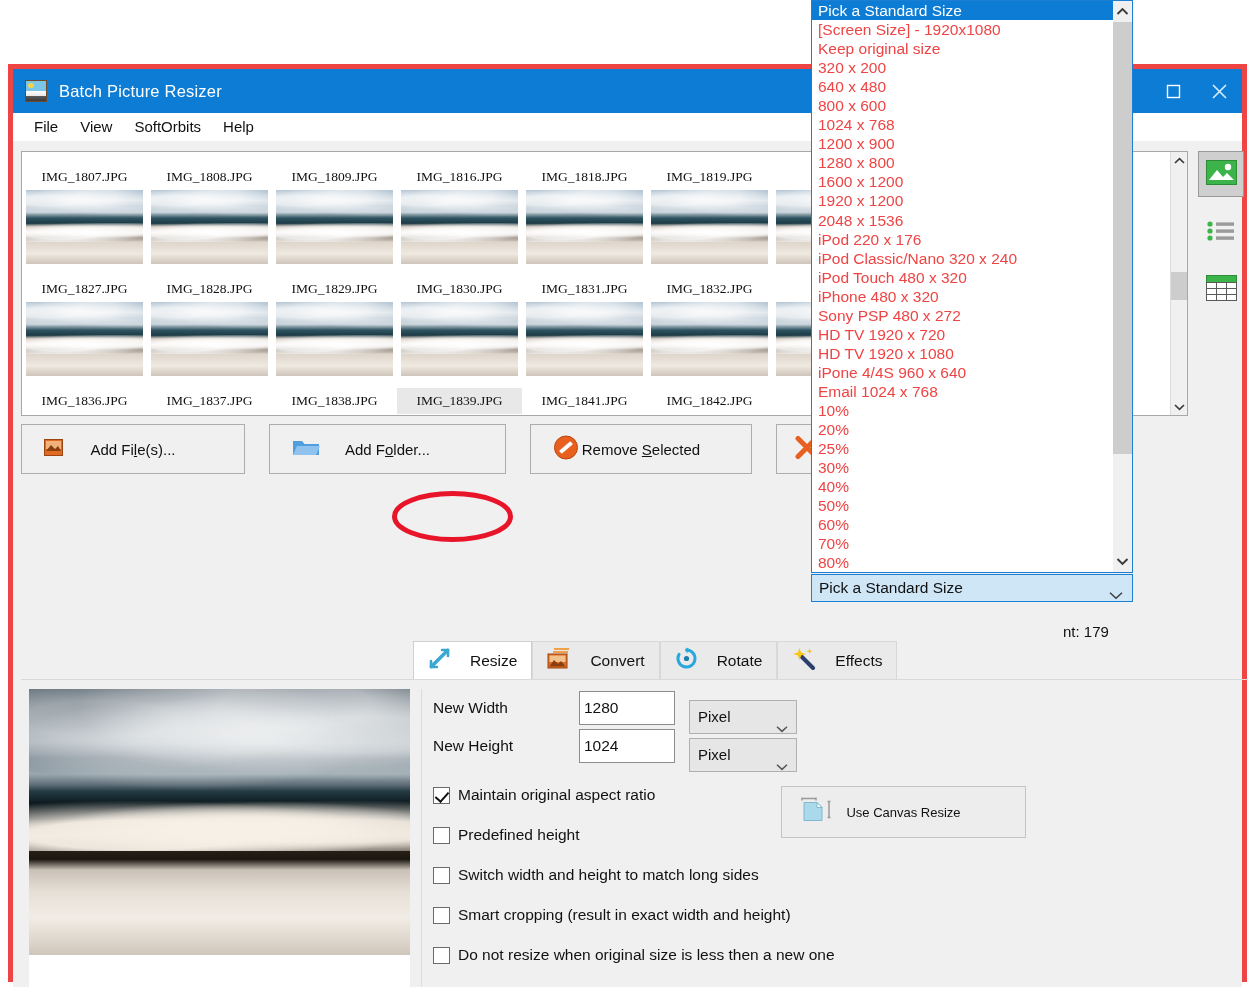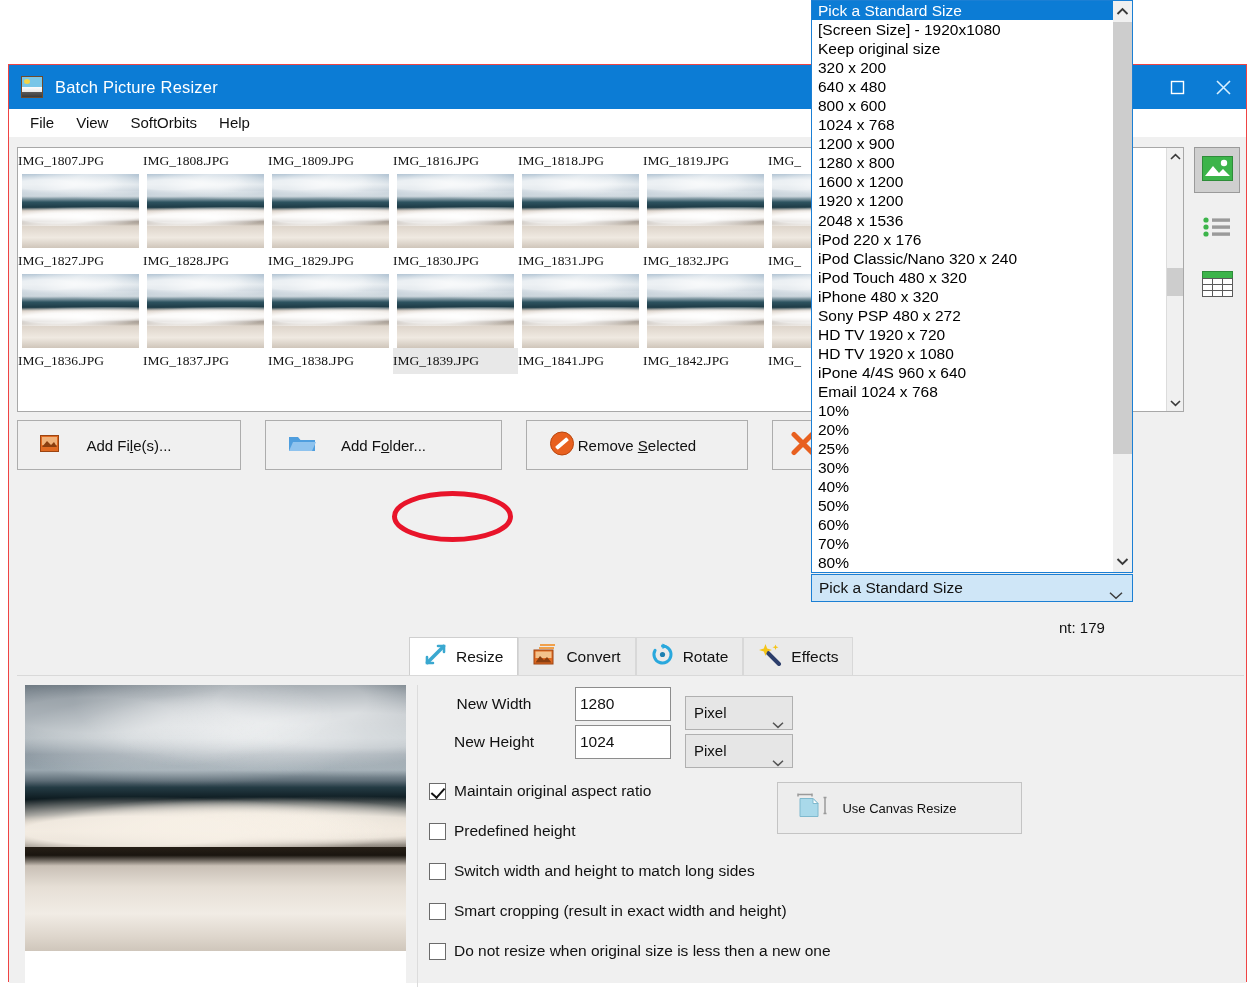--- a/index.html
+++ b/index.html
@@ -10,21 +10,21 @@
     font-family: "Liberation Sans", sans-serif;
     overflow: hidden;
   }
   #root { position: relative; width: 1255px; height: 987px; background:#fff; }
 
   
   .window {
     position: absolute; left: 8px; top: 64px;
     width: 1239px; height: 918px;
     background: #f0f0f0;
-    border: 1px solid #ef4444;
+    border: 5px solid #ef4444;
   }
   .titlebar {
     position: relative; height: 44px; background: #0c7cd5;
     display: flex; align-items: center;
   }
   .title-icon {
     width: 22px; height: 22px; margin-left: 12px; margin-right: 12px;
     border: 1px solid #6f4a2a; background: linear-gradient(#79c6e8 0%, #79c6e8 48%, #ffffff 48%, #e8e8e8 75%, #5b5b5b 75%, #3b3b3b 100%);
     position: relative;
   }
@@ -49,21 +49,21 @@
   
   .thumb-panel {
     position:absolute; left:8px; top:10px; width:1167px; height:265px;
     background:#fff; border:1px solid #a8a8a8; overflow:hidden;
   }
   .thumb-rows { position:absolute; left:0; top:0; width:1149px; }
   .thumb-row { display:flex; }
   .thumb-cell { width:125px; padding:0 0 0 0; margin-right:0px; }
   .thumb-name {
     font-size:13.5px; font-family:"Liberation Serif", serif; color:#111;
-    text-align:left; height:26px; line-height:26px; white-space:nowrap; overflow:hidden;
+    text-align:center; height:26px; line-height:26px; white-space:nowrap; overflow:hidden;margin-top:12px;
   }
   .thumb-img { width:117px; height:74px; margin:0 auto; position:relative; overflow:hidden; }
   .thumb-cell.selected .thumb-name { background:#e8e8e8; }
 
   
   .sea {
     position:absolute; inset:0;
     background:
       linear-gradient(to bottom,
         #9fb6c9 0%, #b6c6d2 14%, #94a9ba 22%, #c2ced6 30%,
@@ -114,21 +114,21 @@
   .u { text-decoration: underline; }
 
   .filecount {
     position:absolute; left:1050px; top:482px; font-size:15px; color:#111;
     white-space:nowrap;
   }
 
   
   .tabs { position:absolute; left:400px; top:500px; height:38px; display:flex; }
   .tab {
-    display:flex; align-items:center; gap:9px; padding:0 14px; height:38px;
+    display:flex; align-items:center; gap:19px; padding:0 14px; height:38px;
     font-size:15.5px; color:#111; background:#eaeaea; border:1px solid #d8d8d8;
     border-bottom:none;
   }
   .tab.active { background:#fff; border-color:#cfcfcf; }
   .tabs-underline { position:absolute; left:8px; top:538px; width:1227px; height:1px; background:#d9d9d9; }
 
   
   .preview {
     position:absolute; left:16px; top:548px; width:381px; height:310px;
     background:#fff;
@@ -158,21 +158,21 @@
     background:
       radial-gradient(ellipse at 28% 70%, rgba(247,240,230,.95) 0 28%, transparent 66%),
       radial-gradient(ellipse at 58% 55%, rgba(247,240,230,.9) 0 22%, transparent 64%),
       radial-gradient(ellipse at 82% 62%, rgba(247,240,230,.9) 0 24%, transparent 66%);
   }
   .preview-sep { position:absolute; left:408px; top:548px; width:1px; height:312px; background:#dcdcdc; }
 
   
   .form { position:absolute; left:420px; top:548px; }
   .row { display:flex; align-items:center; height:38px; }
-  .lbl { font-size:15.5px; color:#111; text-align:center; }
+  .lbl { font-size:15.5px; color:#111; text-align:left; }
   .txtbox {
     width:96px; height:34px; background:#fff; border:1px solid #8d8d8d;
     font-size:15.5px; color:#111; padding:0 4px; line-height:32px;
   }
   .cmb {
     width:108px; height:34px; background:#e6e6e6; border:1px solid #b0b0b0;
     font-size:15px; color:#111; padding:0 8px; line-height:32px; position:relative;margin-top:18px;
   }
   .cmb .cv { position:absolute; right:8px; top:11px; }
 
@@ -192,21 +192,21 @@
     justify-content:center; font-size:13px; color:#111; position:absolute;
   }
   .canvas-btn .bi { position:absolute; left:18px; top:50%; transform:translateY(-50%); }
 
   
   .dd-list {
     position:absolute; left:811px; top:0px; width:322px; height:573px;
     background:#fff; border:1px solid #1b7fd4; overflow:hidden; z-index:50;
   }
   .dd-items { position:absolute; left:0; top:0; width:303px; }
-  .dd-item { height:19.05px; line-height:19.05px; font-size:15.5px; color:#000000; padding-left:6px; white-space:nowrap; }
+  .dd-item { height:19.05px; line-height:19.05px; font-size:15.5px; color:#ef4444; padding-left:6px; white-space:nowrap; }
   .dd-item.sel { background:#0c7cd5; color:#fff; }
   .dd-sb { position:absolute; right:0; top:0; width:19px; bottom:0; background:#f0f0f0; }
   .dd-sb-arrow { height:21px; display:flex; align-items:center; justify-content:center; }
   .dd-sb-thumb { position:absolute; left:0; right:0; top:21px; height:432px; background:#cdcdcd; }
 
   .dd-closed {
     position:absolute; left:811px; top:574px; width:322px; height:28px;
     background:#cfe6f7; border:1px solid #1b7fd4; z-index:50;
     font-size:15.5px; color:#111; padding-left:7px; line-height:26px;
   }

